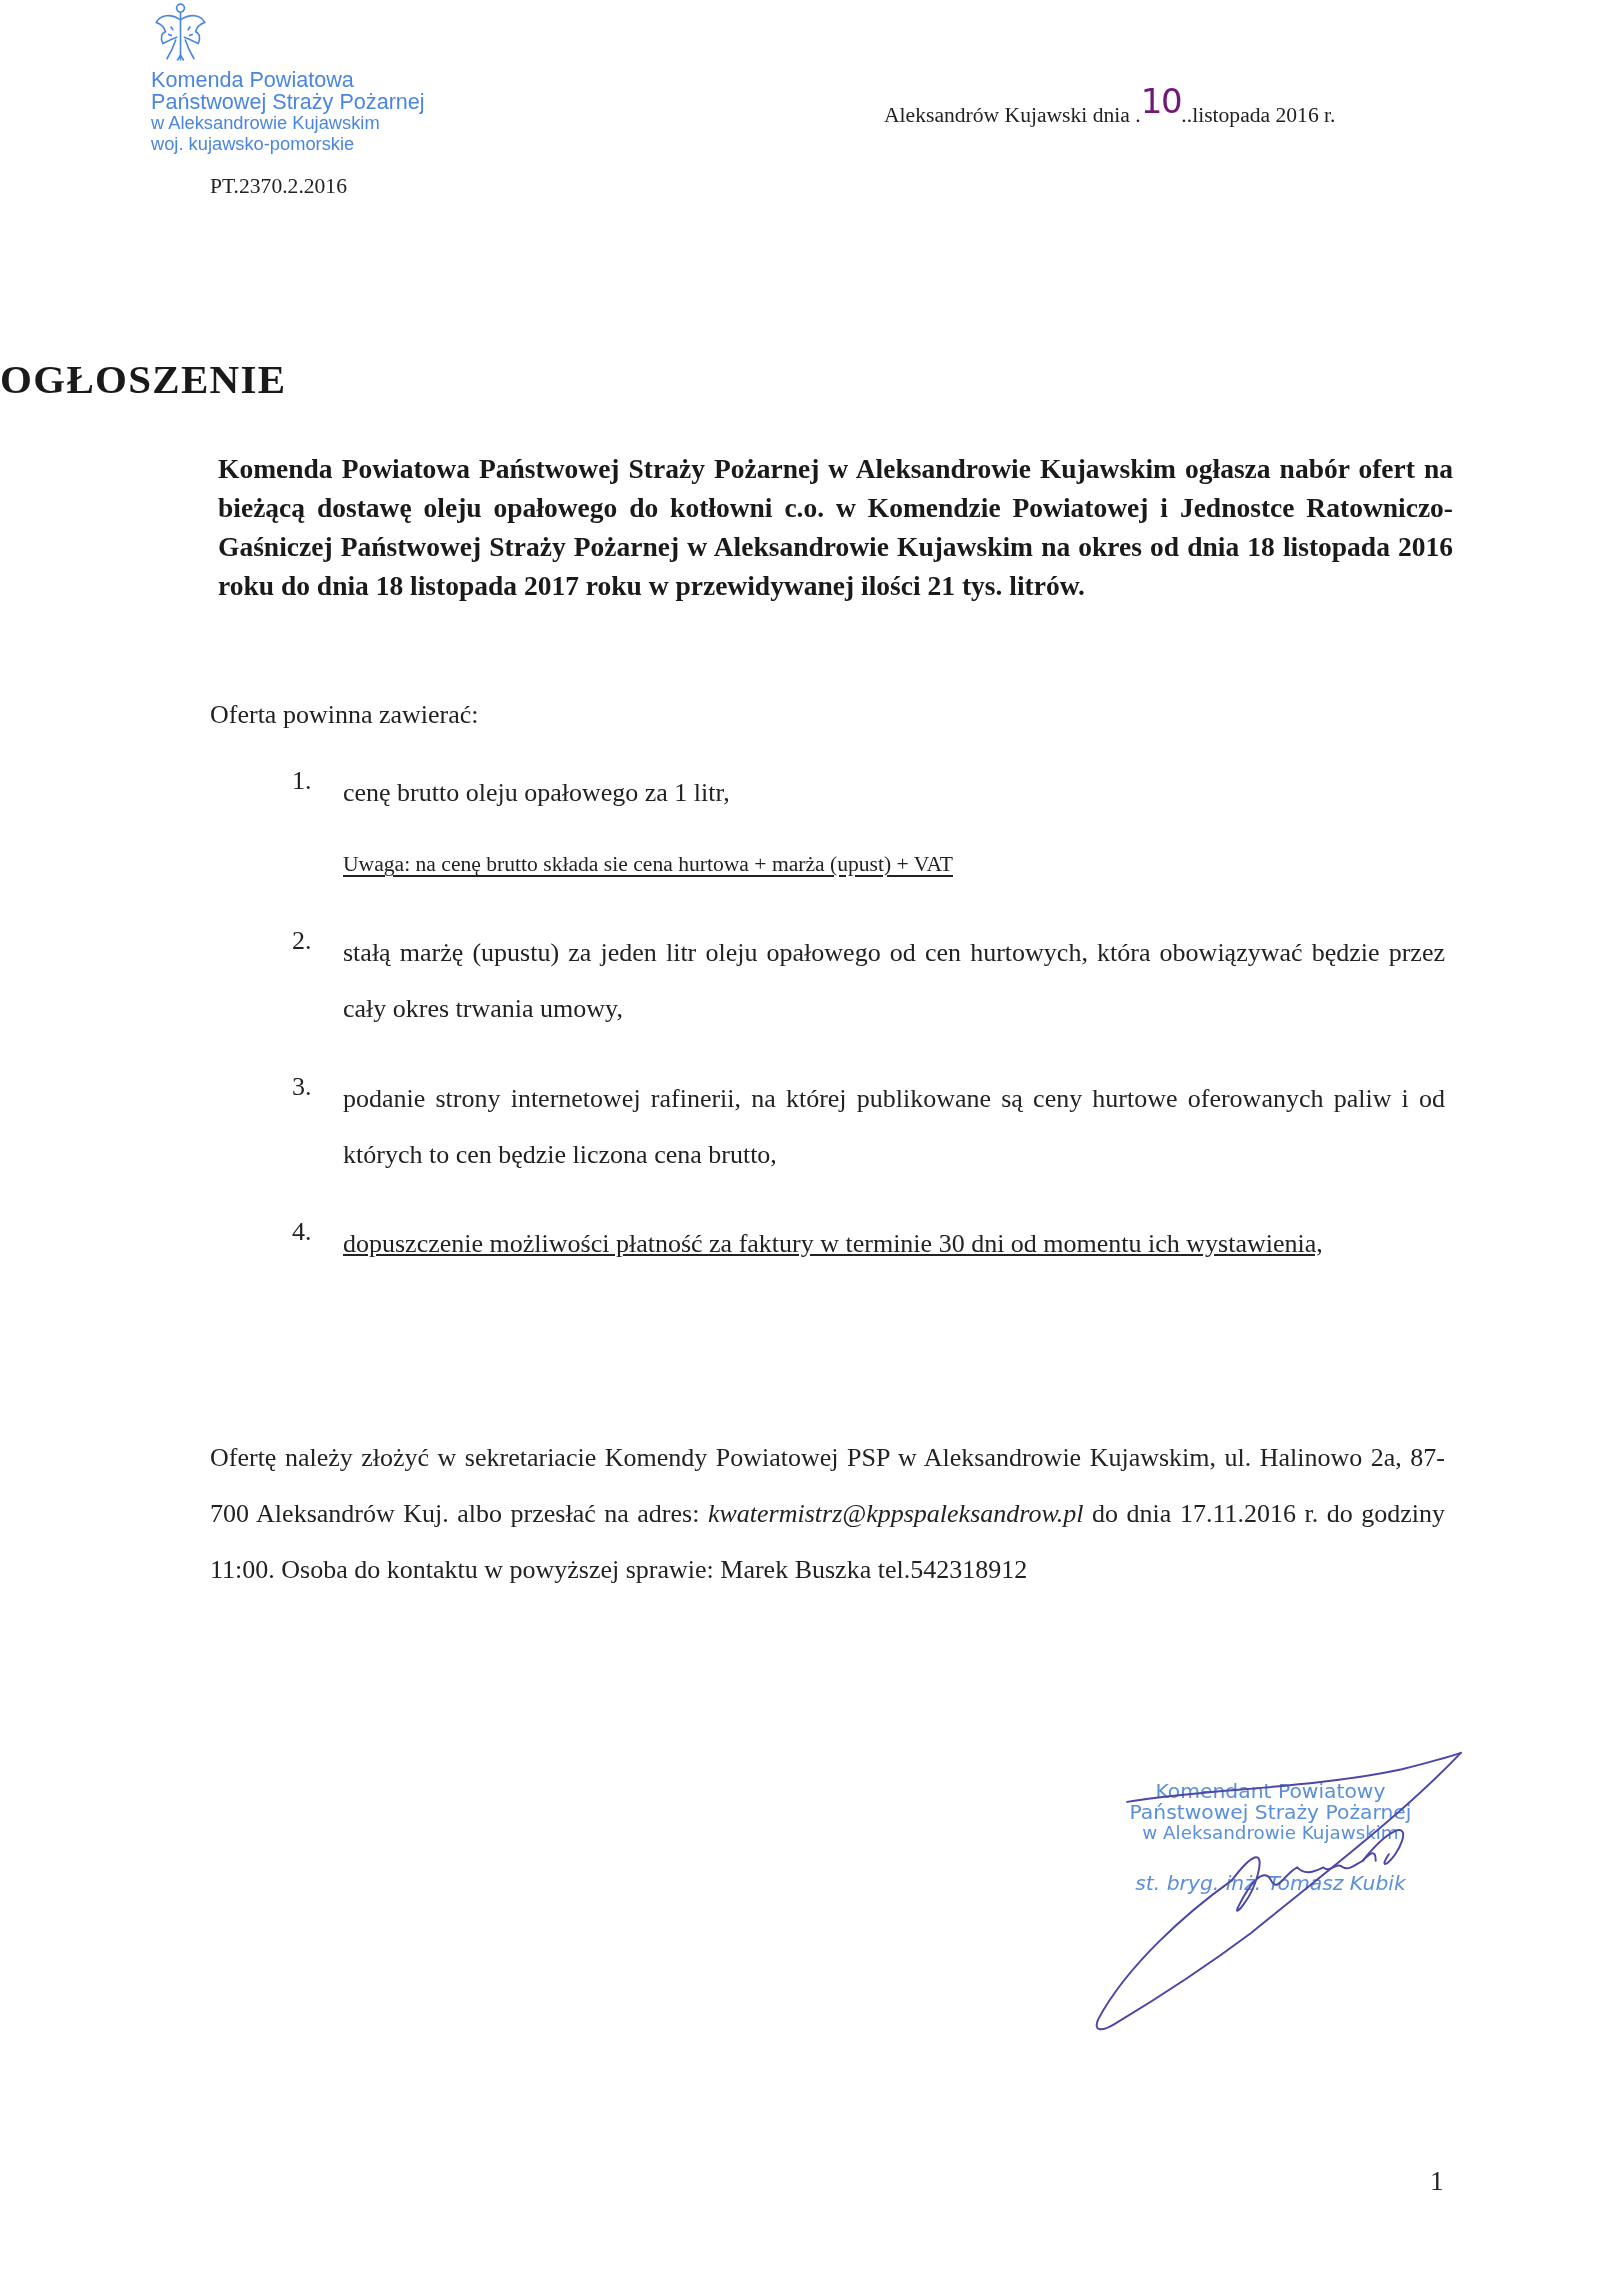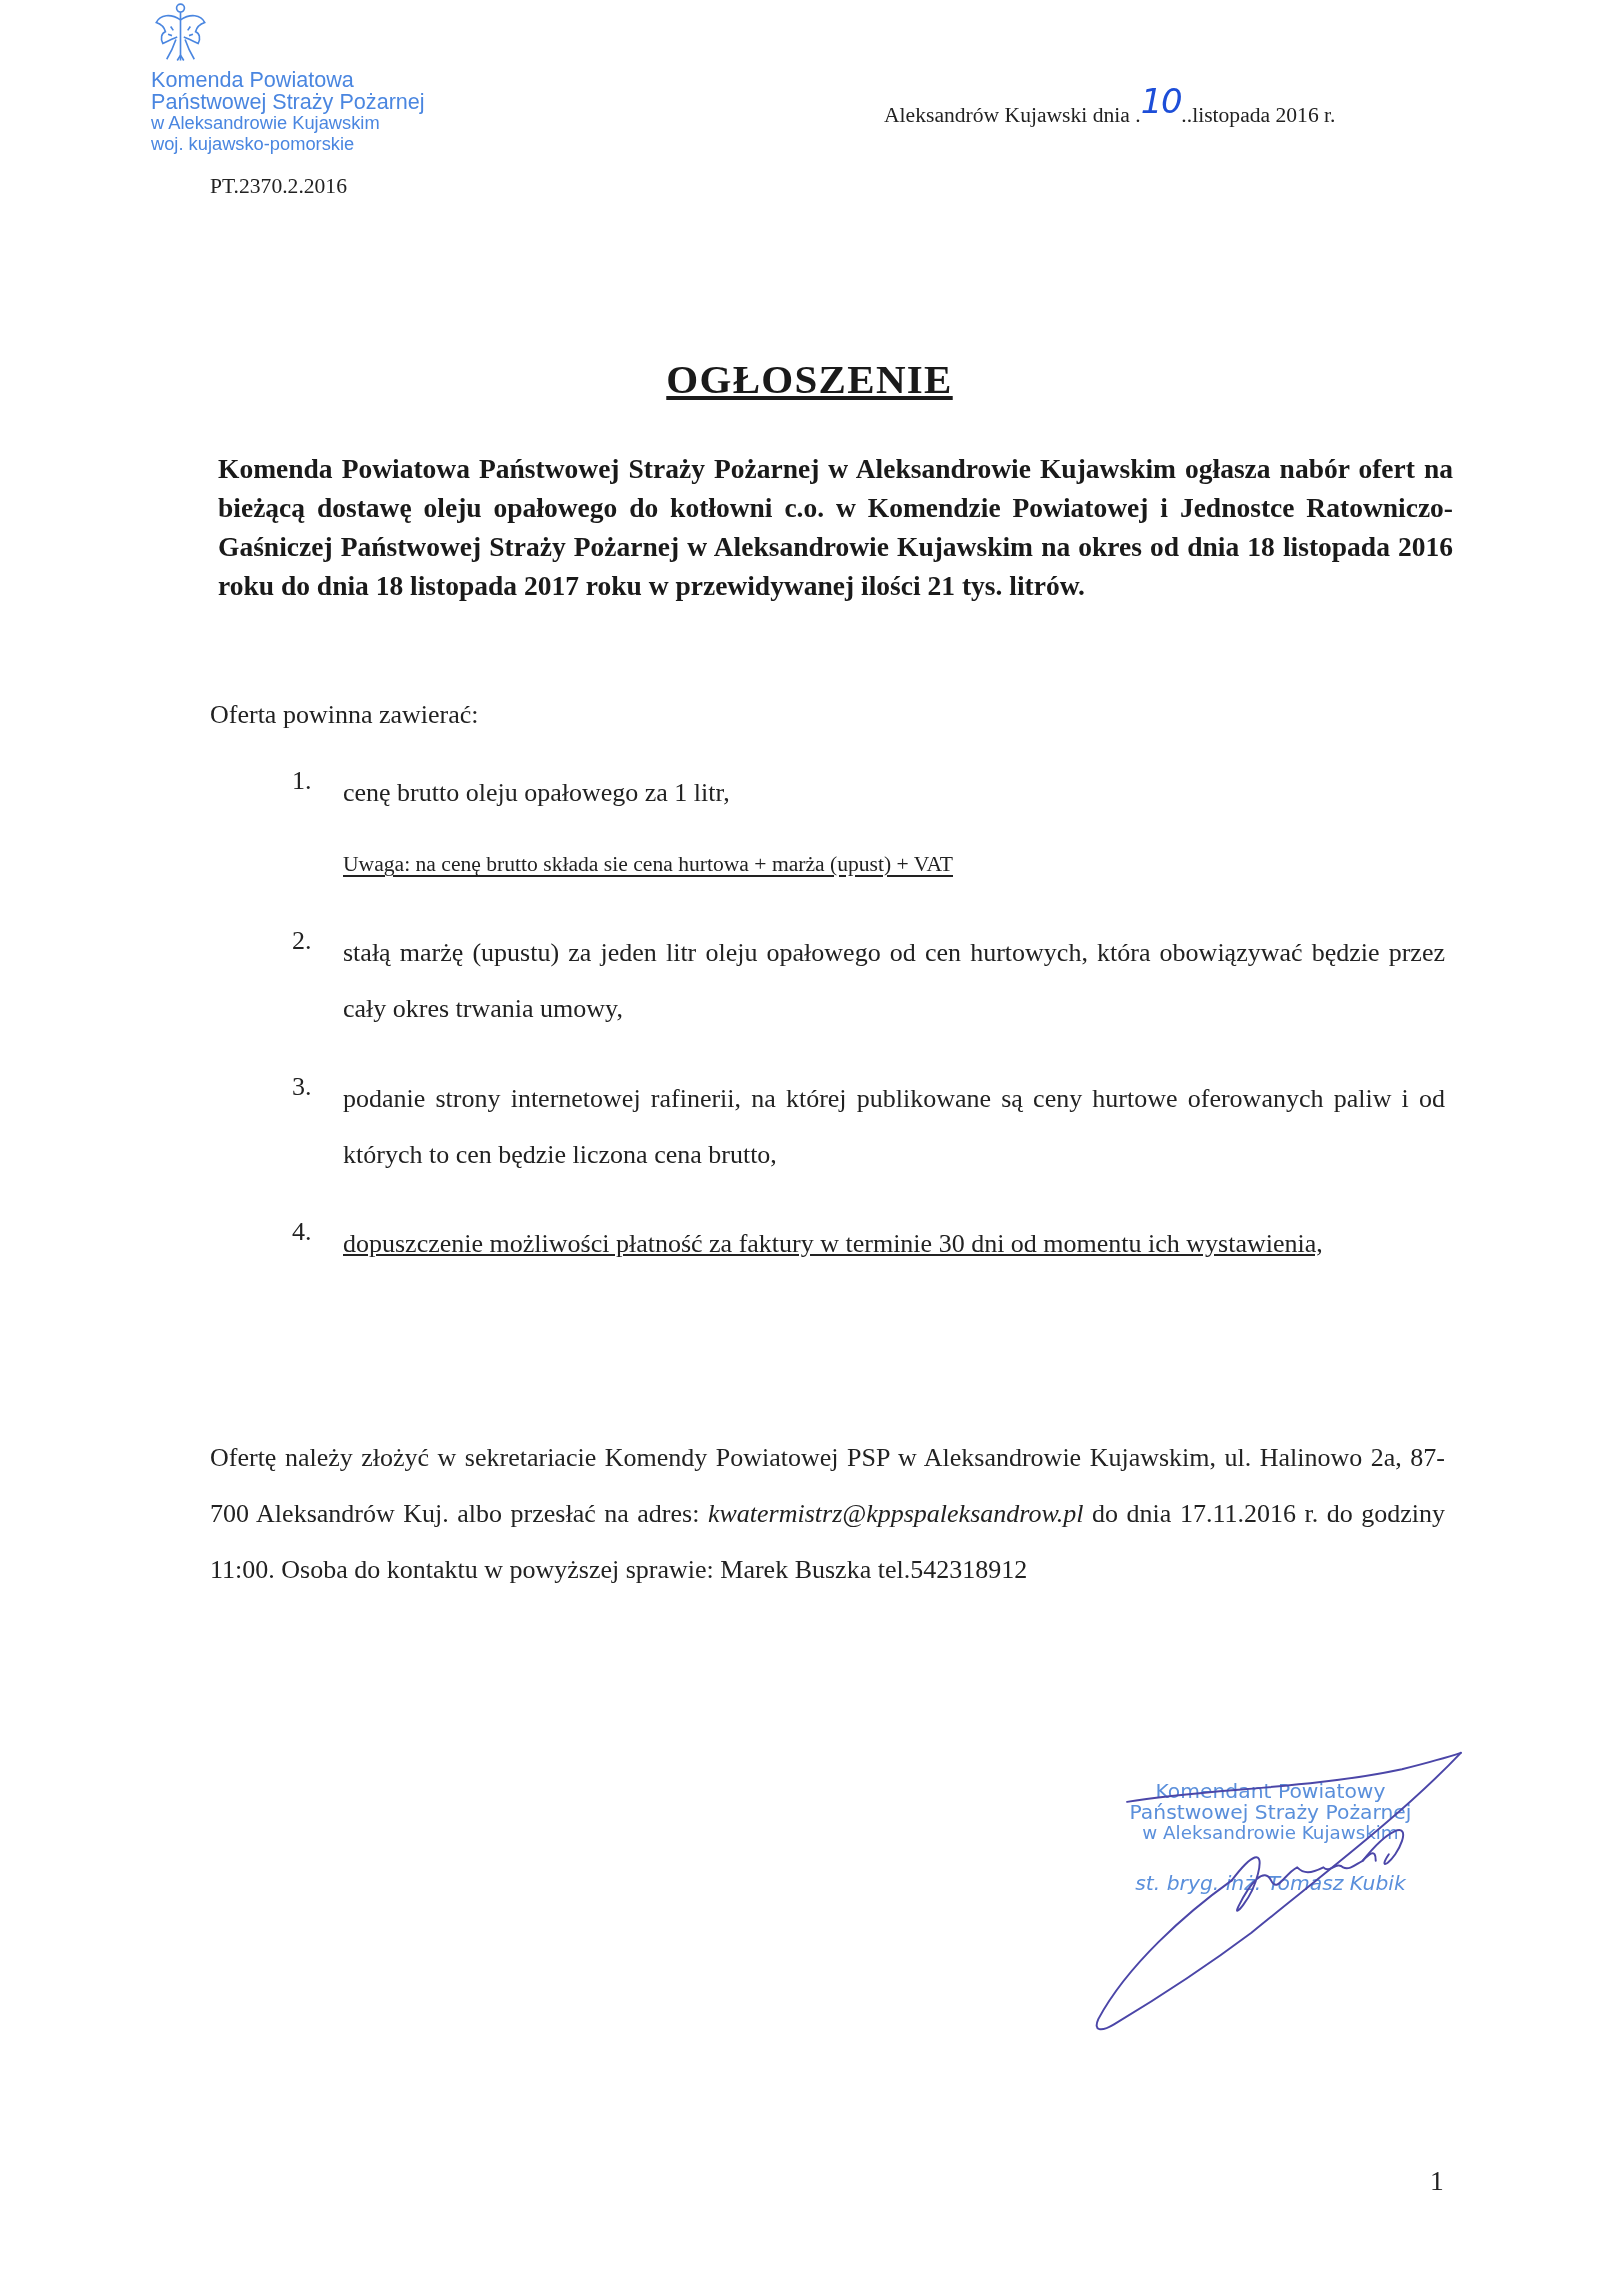--- a/index.html
+++ b/index.html
@@ -11,25 +11,25 @@
     .stamp { left: 151px; top: 0px; width: 393px; text-align: left;
              font-family: "Liberation Sans", "DejaVu Sans", sans-serif; color: #4a86e0; }
     .eagle { width: 59px; height: 66px; margin: 0 auto; }
     .stamp .l1 { font-size: 21.6px; line-height: 22px; margin-top: 1.3px; }
     .stamp .l2 { font-size: 21.6px; line-height: 22px; }
     .stamp .l3 { font-size: 18.3px; line-height: 20.3px; }
     .stamp .l4 { font-size: 18.3px; line-height: 20.3px; }
     .refno { left: 210px; top: 174px; font-size: 21.6px; color: #222; }
 
     .dateline { left: 884px; top: 90px; font-size: 21.6px; color: #222; white-space: nowrap; }
-    .dateline .hand { color: #1d4ed8; font-family: "DejaVu Sans", sans-serif; font-size: 34px;
-                      font-style: italic; position: relative; top: -9.2px; letter-spacing: -1.3px; }
+    .dateline .hand { color: #701a75; font-family: "DejaVu Sans", sans-serif; font-size: 34px;
+                      position: relative; top: -9.2px; letter-spacing: -1.3px; }
 
-    .title { left: 0; width: 1619px; top: 355px; text-align: center; font-size: 41px;
-             font-weight: bold; letter-spacing: 1.3px; color: #1a1a1a; text-decoration: underline; }
+    .title { left: 0; width: 1619px; top: 355px; text-align: left; font-size: 41px;
+             font-weight: bold; letter-spacing: 1.3px; color: #1a1a1a; }
 
     .lead { left: 210px; top: 449px; width: 1235px; font-size: 27.5px; font-weight: bold;
             line-height: 39px; text-align: justify; color: #1a1a1a; margin-left: 8px; }
 
     .intro { left: 210px; top: 700px; font-size: 26px; color: #222; }
 
     .item { position: absolute; font-size: 26px; line-height: 56px; color: #222; }
     .item .num { position: absolute; left: 0; top: 0; }
     .item .txt { position: absolute; left: 51px; top: 12px; text-align: justify; text-align-last: left; }
 

